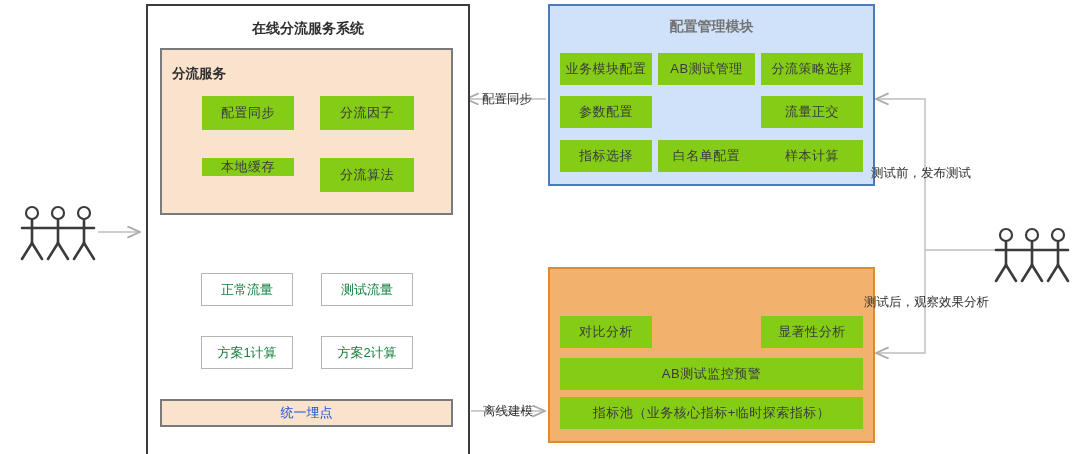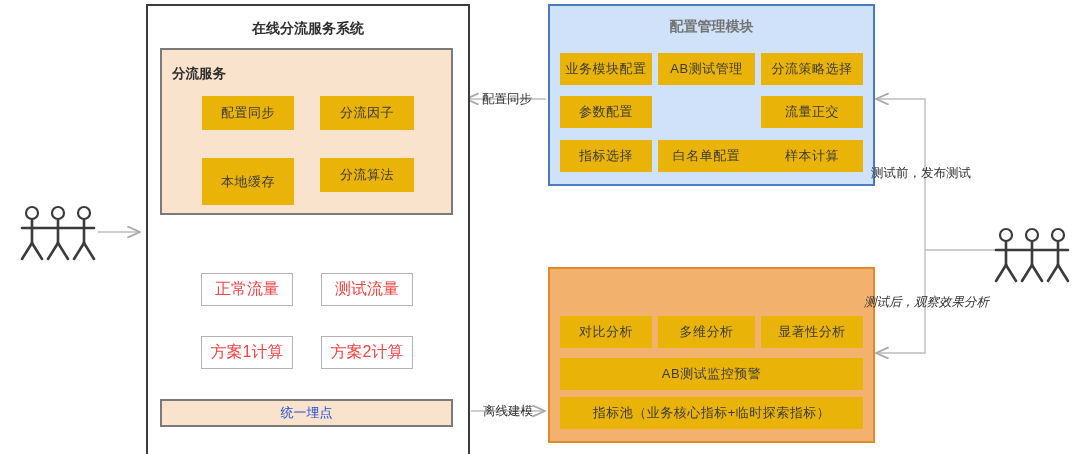--- a/index.html
+++ b/index.html
@@ -27,21 +27,21 @@
   }
   .blue-panel{
     background:#cfe2f9;
     border:2px solid #4a7bbf;
   }
   .orange-panel{
     background:#f2b26e;
     border:2px solid #e08a2e;
   }
   .white-cell{
-    background:#eab308;
+    background:#84cc16;
     display:flex;
     align-items:center;
     justify-content:center;
     font-size:13px;
     color:#3b3b3b;
     letter-spacing:.5px;
   }
   .peach-cell{
     background:#fae3cc;
     border:2px solid #7a7a7a;
@@ -50,22 +50,22 @@
     justify-content:center;
     font-size:13px;
     color:#1d4ed8;
   }
   .plain-box{
     background:#ffffff;
     border:1px solid #b4b4b4;
     display:flex;
     align-items:center;
     justify-content:center;
-    font-size:16px;
-    color:#ef4444;
+    font-size:13px;
+    color:#15803d;
   }
   .panel-title{
     font-size:14px;
     font-weight:bold;
     color:#737373;
     text-align:center;
     width:100%;
   }
   .panel-title-left{
     font-size:13.5px;
@@ -154,21 +154,21 @@
 
   <div class="abs outer-frame" style="left:146px;top:4px;width:324px;height:455px;"></div>
 
   <div class="abs" style="left:146px;top:20px;width:324px;text-align:center;font-size:14px;font-weight:bold;color:#2f2f2f;">在线分流服务系统</div>
 
   <div class="abs peach-panel" style="left:160px;top:48px;width:293px;height:167px;"></div>
   <div class="abs panel-title-left" style="left:172px;top:65px;">分流服务</div>
 
   <div class="abs white-cell" style="left:202px;top:96px;width:92px;height:34px;">配置同步</div>
   <div class="abs white-cell" style="left:320px;top:96px;width:94px;height:34px;">分流因子</div>
-  <div class="abs white-cell" style="left:202px;top:158px;width:92px;height:47px;">本地缓存</div>
+  <div class="abs white-cell" style="left:202px;top:158px;width:92px;height:18px;">本地缓存</div>
   <div class="abs white-cell" style="left:320px;top:158px;width:94px;height:34px;">分流算法</div>
 
   <div class="abs plain-box" style="left:201px;top:273px;width:92px;height:33px;">正常流量</div>
   <div class="abs plain-box" style="left:321px;top:273px;width:92px;height:33px;">测试流量</div>
 
   <div class="abs plain-box" style="left:201px;top:336px;width:92px;height:33px;">方案1计算</div>
   <div class="abs plain-box" style="left:321px;top:336px;width:92px;height:33px;">方案2计算</div>
 
   <div class="abs peach-cell" style="left:160px;top:399px;width:293px;height:28px;">统一埋点</div>
 
@@ -183,30 +183,29 @@
   <div class="abs white-cell" style="left:676px;top:96px;width:97px;height:32px;margin-top:44px;">放量控制</div>
   <div class="abs white-cell" style="left:761px;top:96px;width:102px;height:32px;">流量正交</div>
 
   <div class="abs white-cell" style="left:560px;top:140px;width:92px;height:32px;">指标选择</div>
   <div class="abs white-cell" style="left:658px;top:140px;width:97px;height:32px;">白名单配置</div>
   <div class="abs white-cell" style="left:761px;top:140px;width:102px;height:32px;">样本计算</div>
 
   <div class="abs orange-panel" style="left:548px;top:267px;width:327px;height:176px;"></div>
 
   <div class="abs white-cell" style="left:560px;top:316px;width:92px;height:32px;">对比分析</div>
-  <div class="abs white-cell" style="left:658px;top:316px;width:97px;height:32px;">多维分析</div>
   <div class="abs white-cell" style="left:761px;top:316px;width:102px;height:32px;">显著性分析</div>
 
   <div class="abs white-cell" style="left:560px;top:358px;width:303px;height:32px;">AB测试监控预警</div>
   <div class="abs white-cell" style="left:560px;top:397px;width:303px;height:32px;">指标池（业务核心指标+临时探索指标）</div>
 
   <div class="abs edge-label" style="left:482px;top:91px;">配置同步</div>
 
   <div class="abs edge-label" style="left:483px;top:403px;">离线建模</div>
 
   <div class="abs edge-label" style="left:871px;top:165px;">测试前，发布测试</div>
 
-  <div class="abs edge-label" style="left:864px;top:294px;font-style:italic;">测试后，观察效果分析</div>
+  <div class="abs edge-label" style="left:864px;top:294px;">测试后，观察效果分析</div>
 
   <div class="abs" style="left:18px;top:203px;width:82px;height:62px;"></div>
   <div class="abs" style="left:992px;top:225px;width:82px;height:62px;"></div>
 
 </div>
 
 </body></html>

